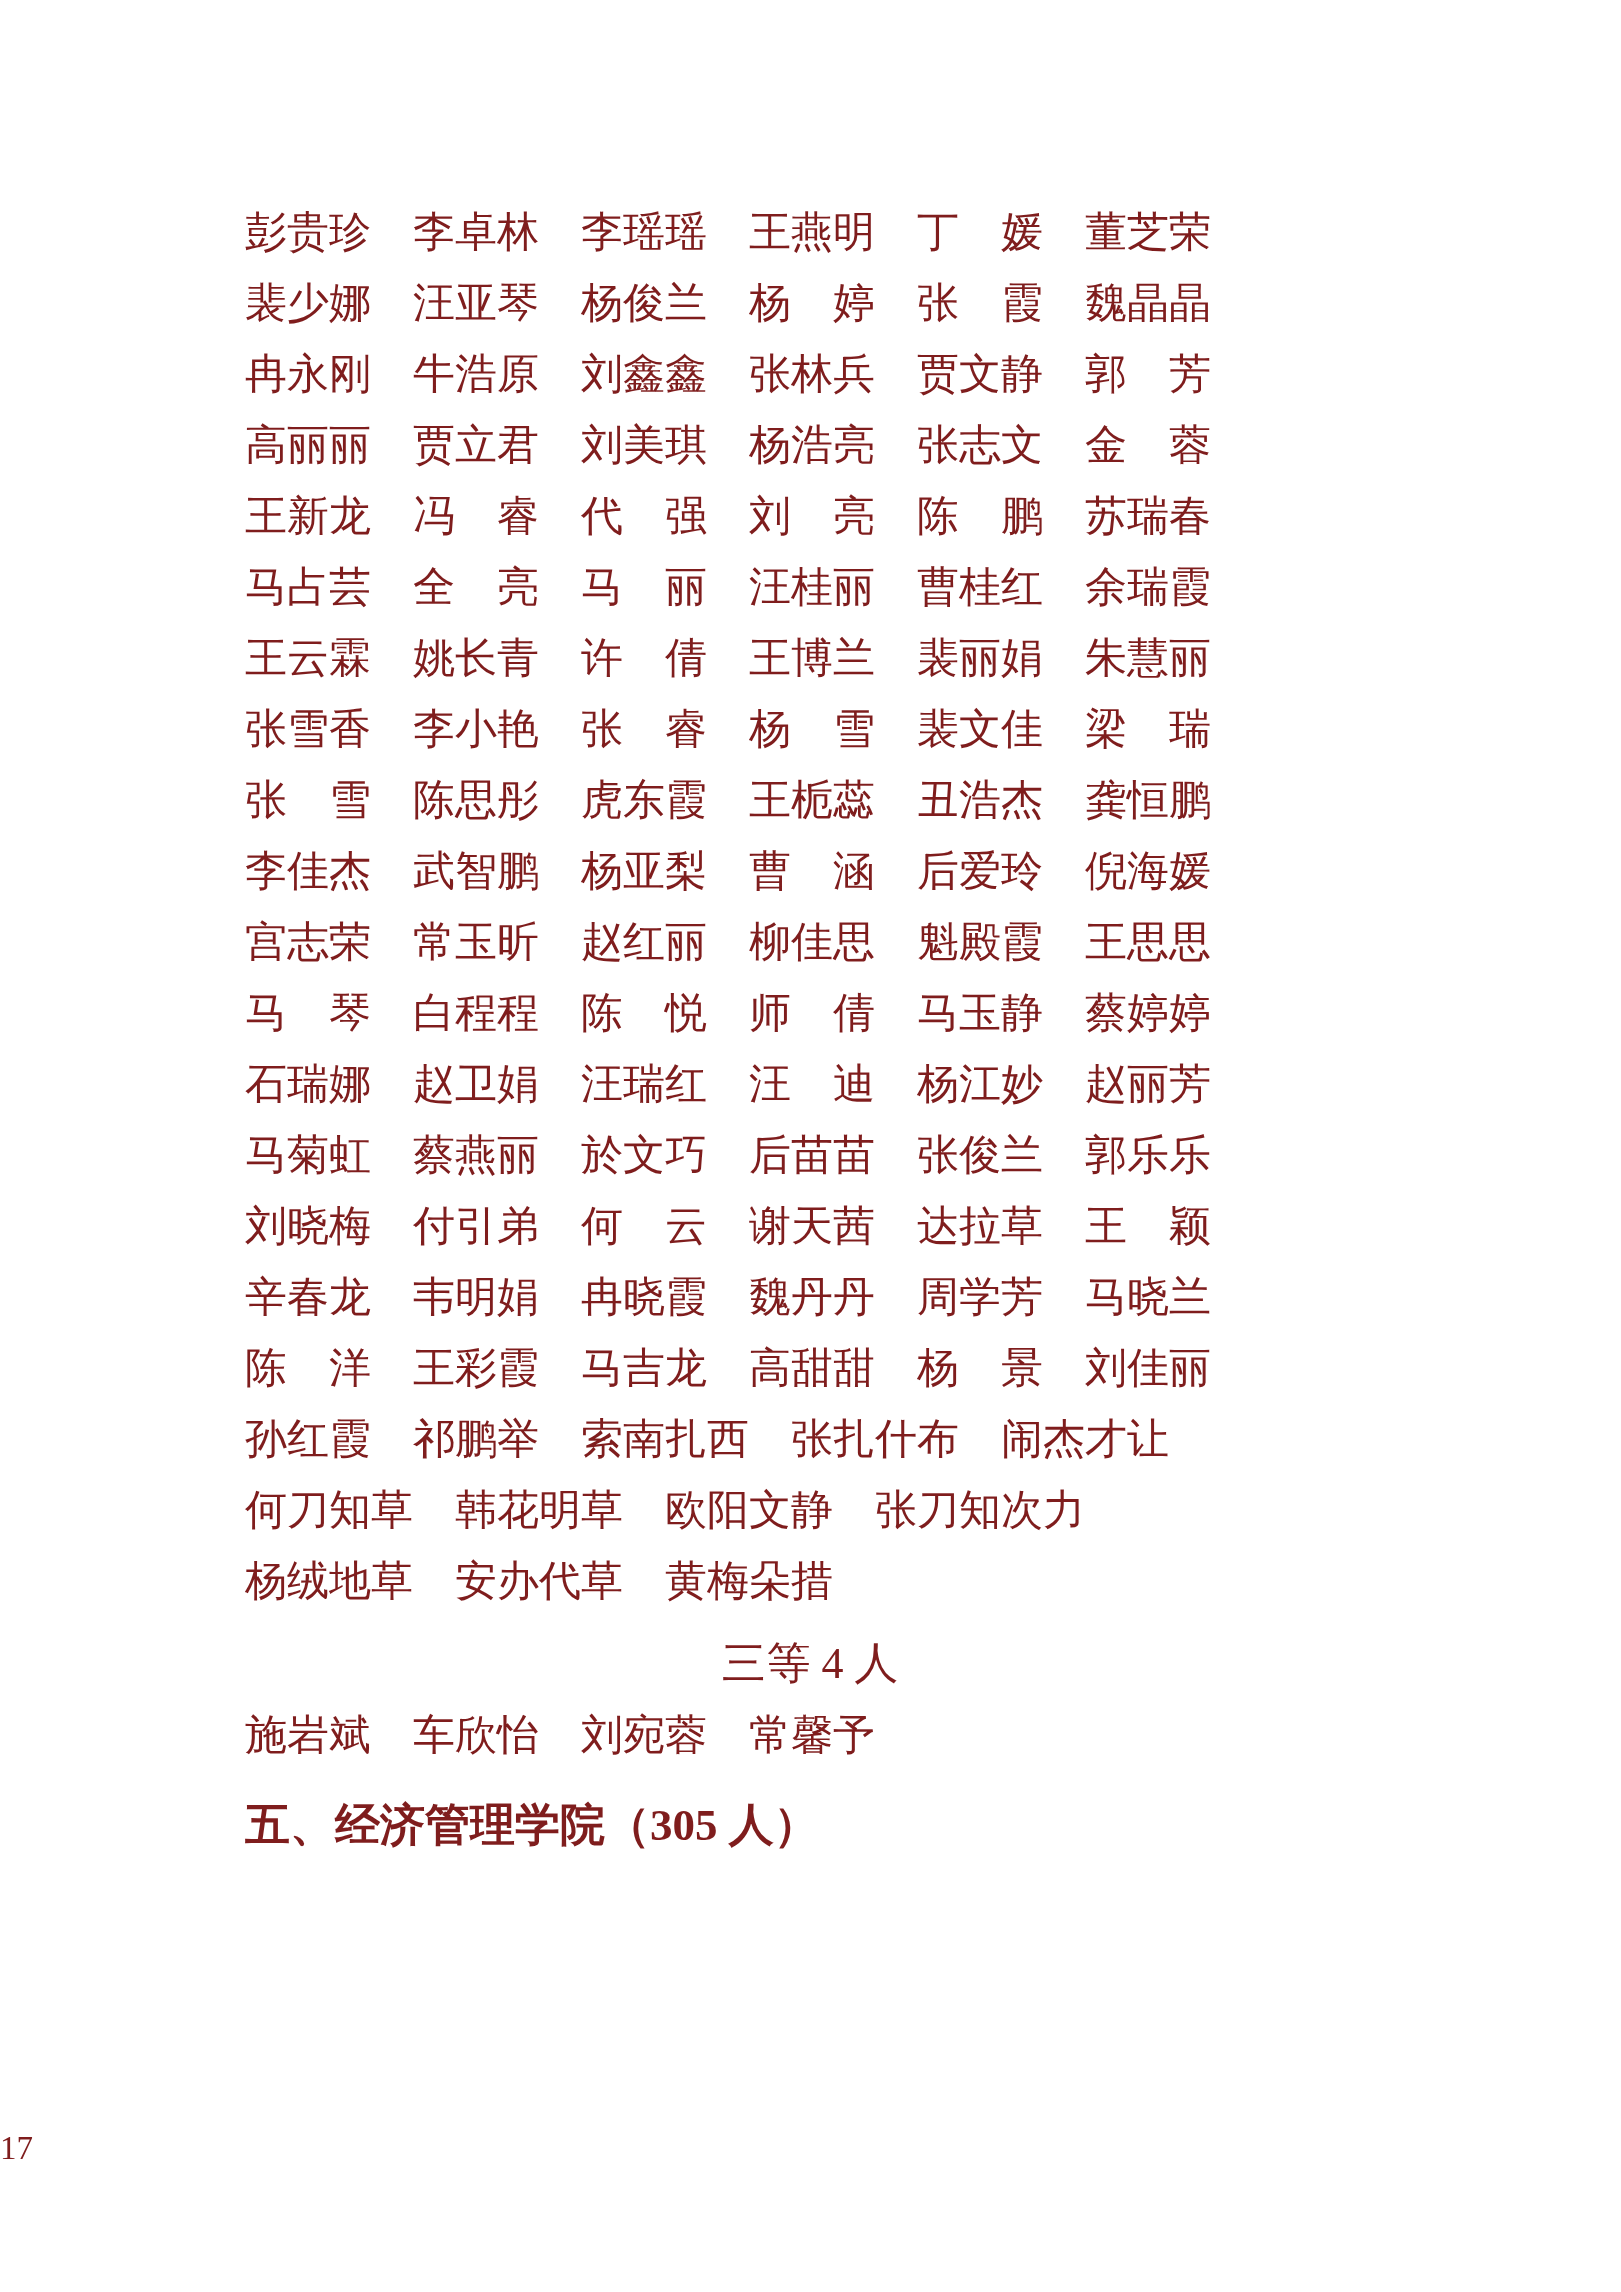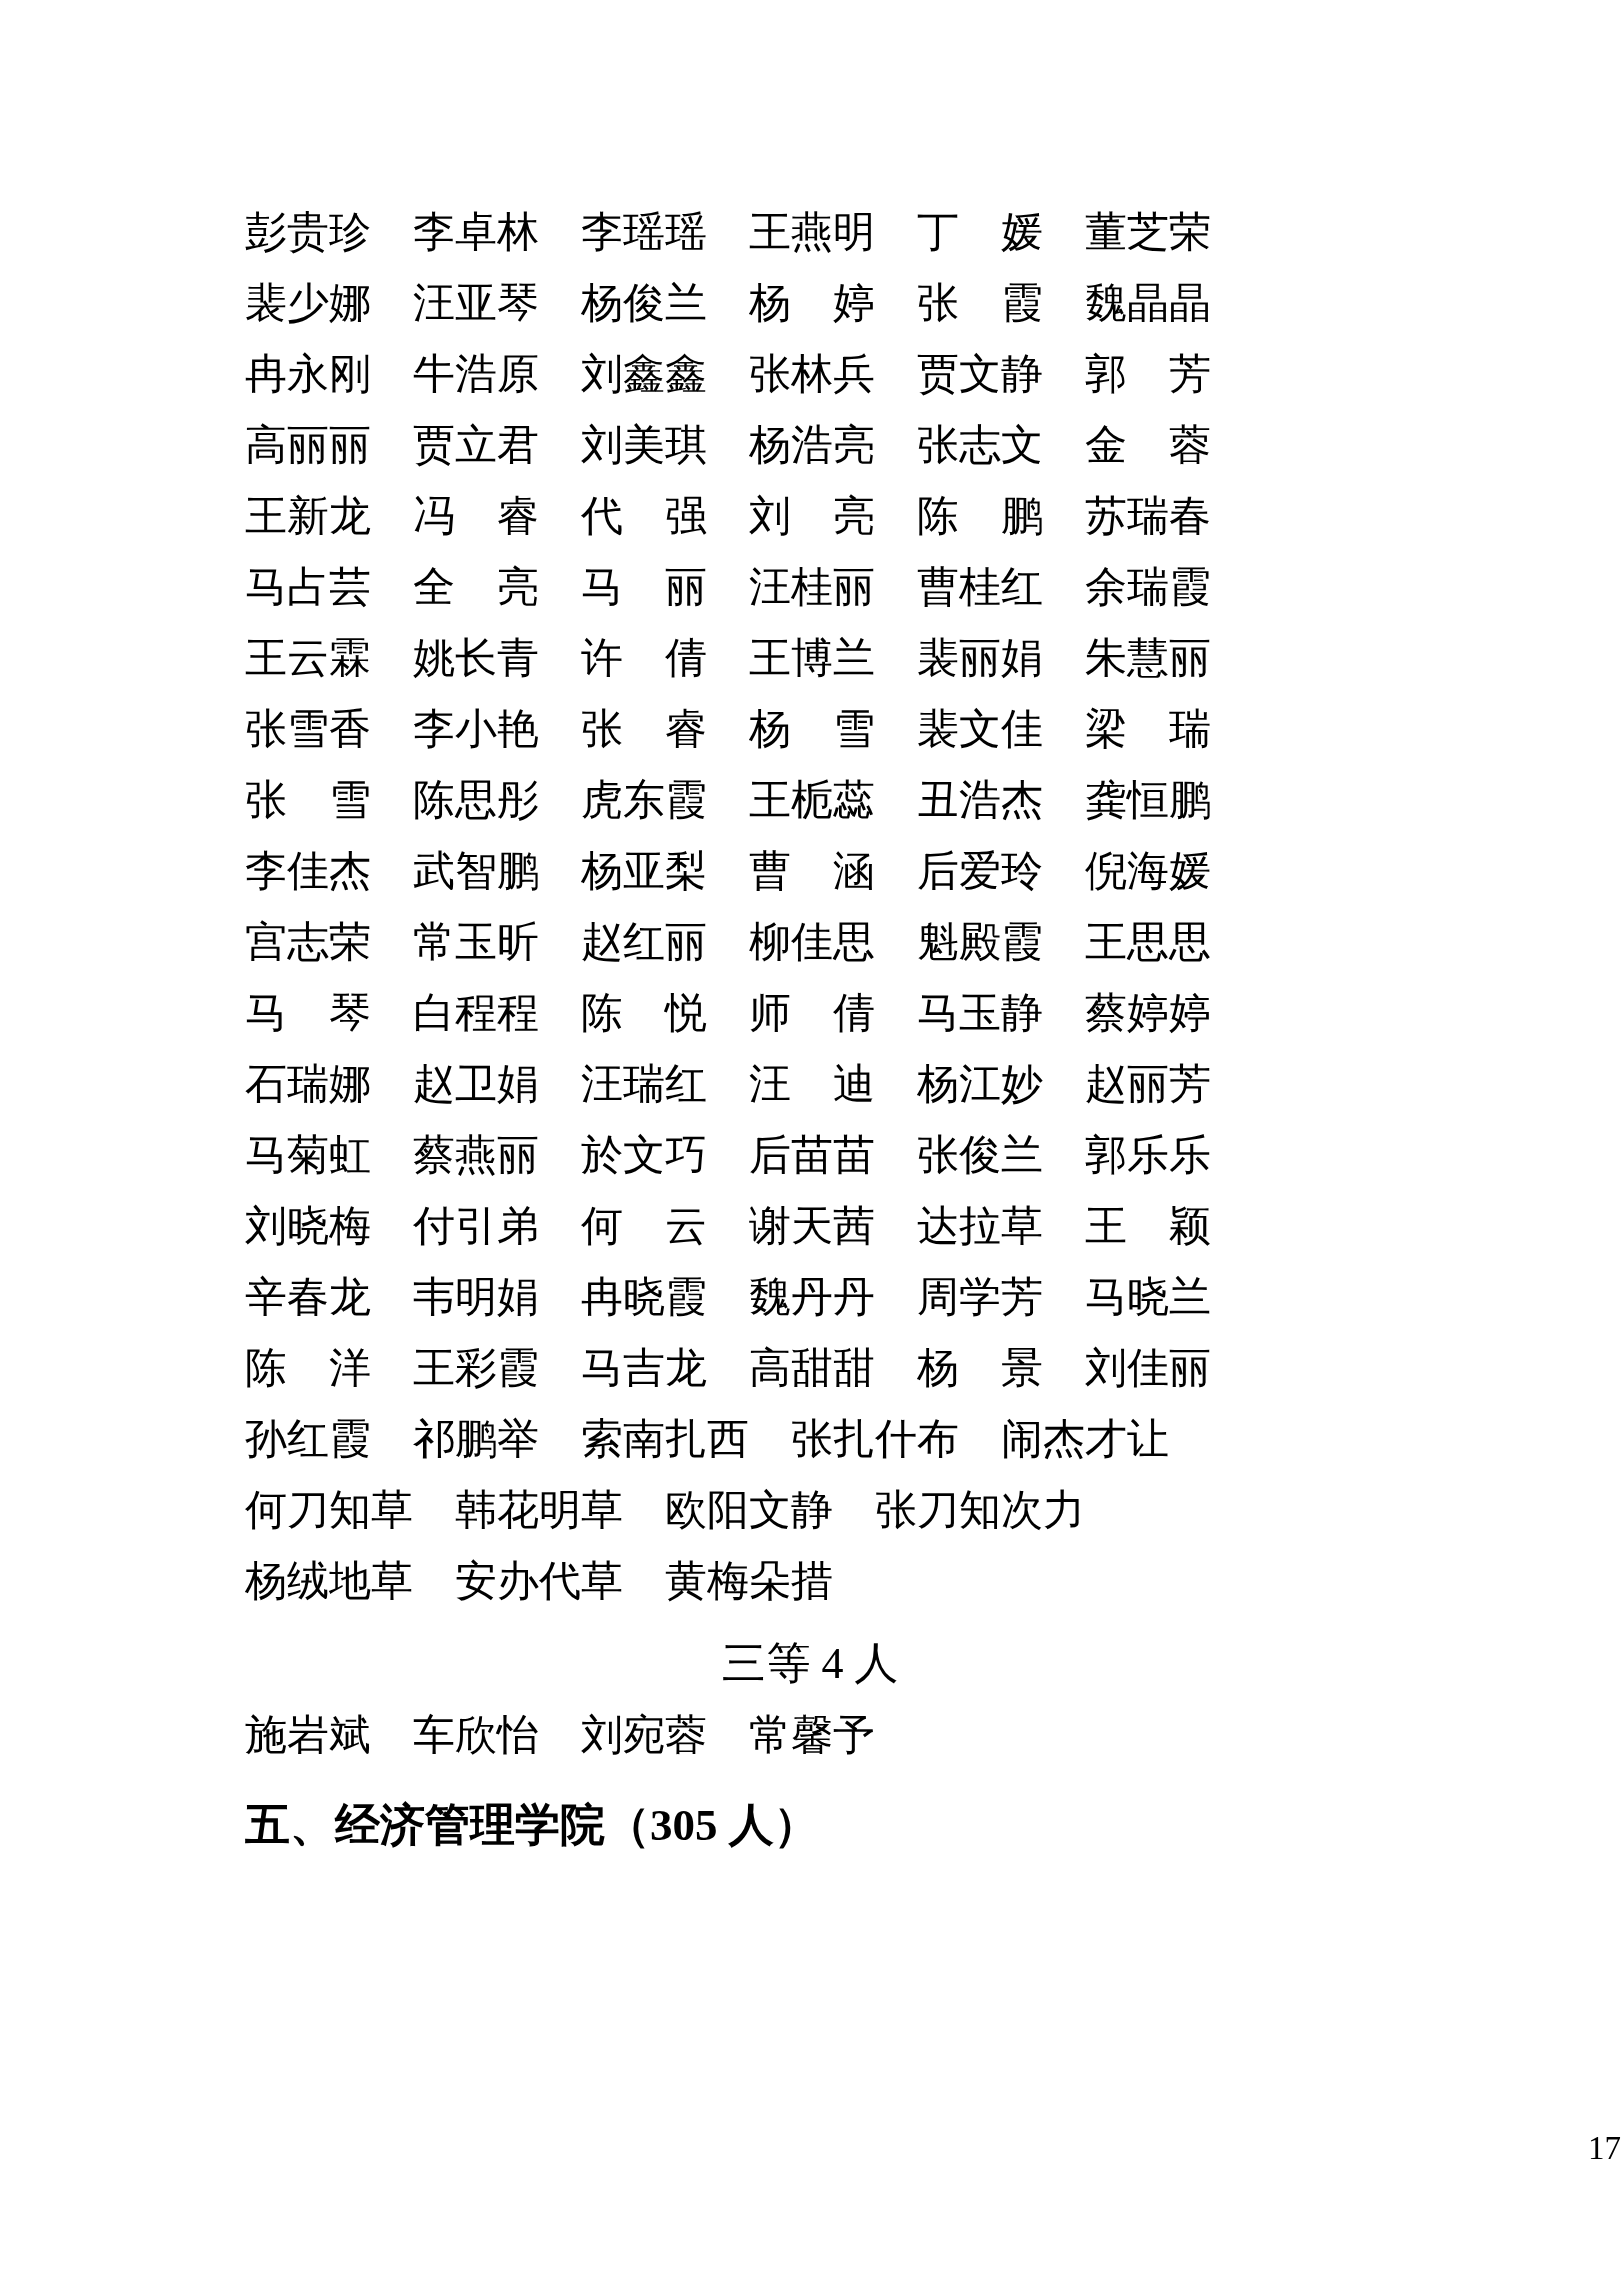--- a/index.html
+++ b/index.html
@@ -6,21 +6,21 @@
     margin: 0;
     padding: 0;
     background: #e8e8e8;
   }
   .page {
     position: relative;
     width: 1621px;
     height: 2293px;
     margin: 0 auto;
     background: #ffffff;
-    color: #000000;
+    color: #7f1d1d;
     font-family: "Liberation Serif", "DejaVu Serif", serif;
     overflow: hidden;
   }
   .names-block {
     position: absolute;
     left: 245px;
     top: 197px;
     width: 1131px;
   }
   .name-row {
@@ -55,21 +55,21 @@
     font-size: 45px;
     white-space: nowrap;
   }
   .page-number {
     position: absolute;
     top: 2127px;
     left: 0;
     width: 100%;
     height: 43px;
     line-height: 43px;
-    text-align: right;
+    text-align: left;
     font-size: 33px;
   }
 </style>
 </head>
 <body>
 
 <div class="page">
   <div class="names-block">
 
     <div>

